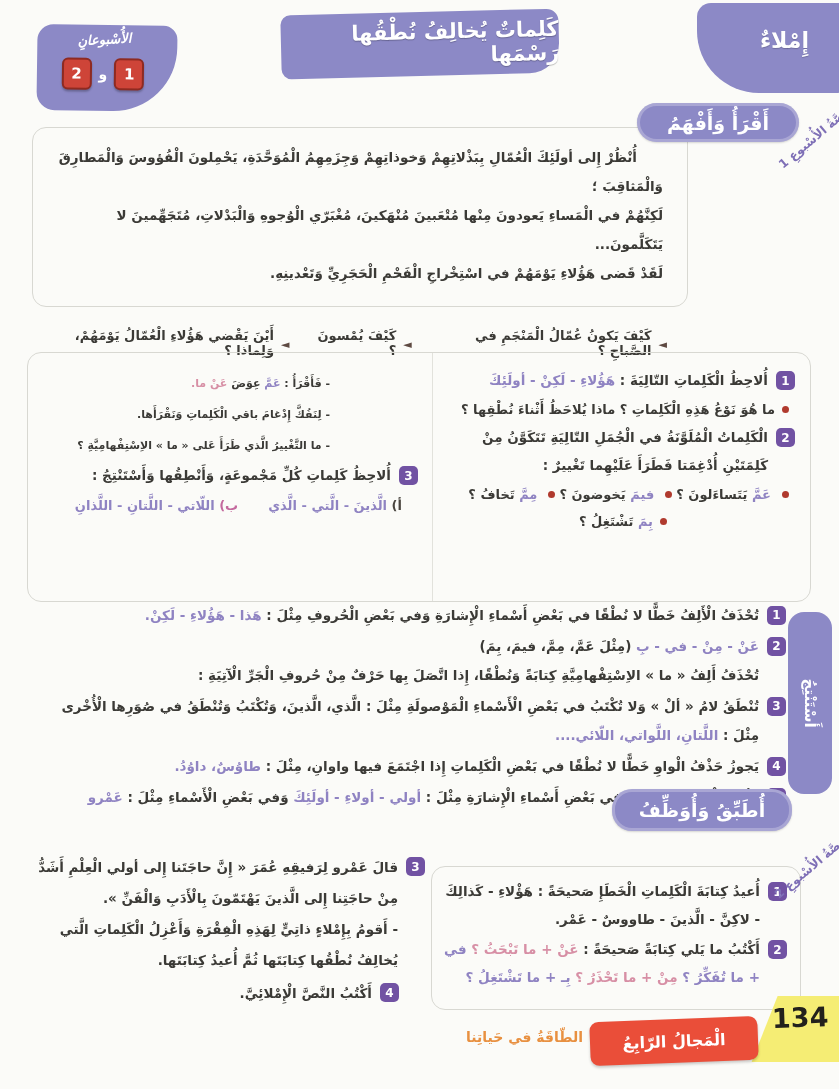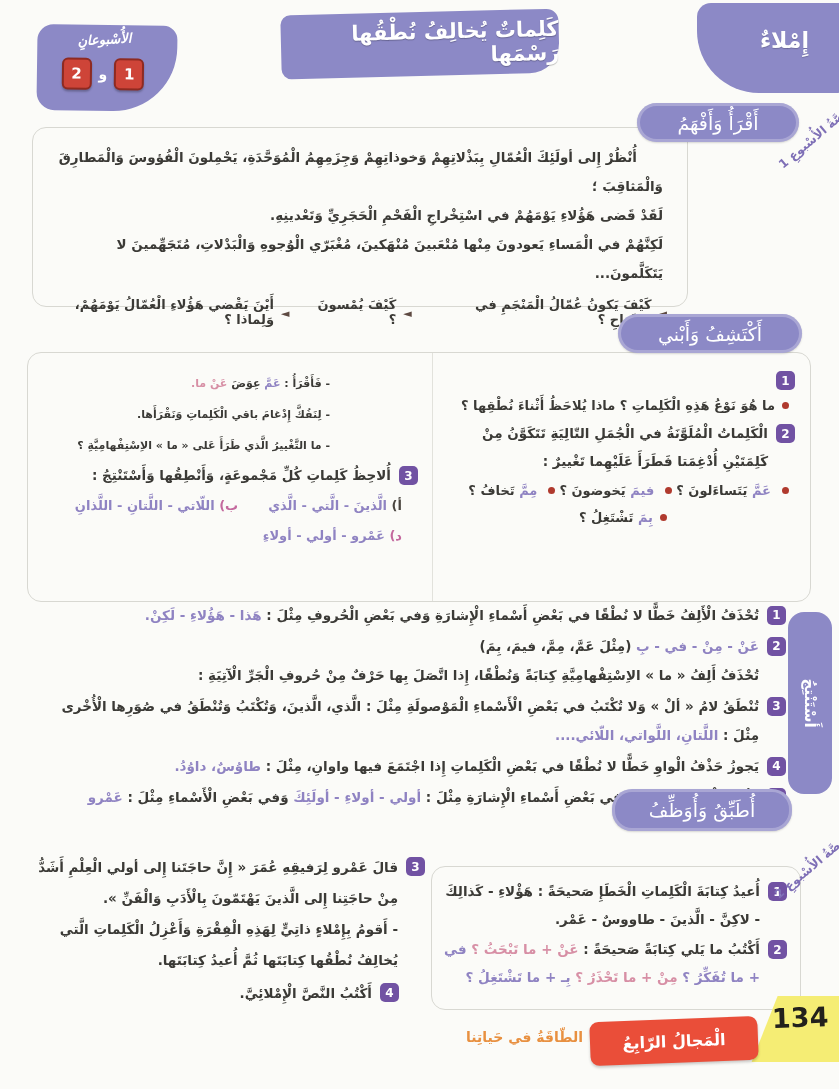--- a/index.html
+++ b/index.html
@@ -32,40 +32,40 @@
   .title-banner .t{color:#fff;font-size:21px;font-weight:bold;text-shadow:0 1px 1px rgba(0,0,0,.25);}
   .weeks-box{position:absolute;left:37px;top:25px;width:140px;height:86px;background:var(--banner);
     border-radius:16px 14px 64px 18px;transform:rotate(.8deg);}
   .weeks-label{position:absolute;top:7px;left:0;right:6px;text-align:center;color:#fff;font-size:13px;
     font-weight:bold;font-style:italic;transform:rotate(-4deg);}
   .weeks-row{position:absolute;top:33px;left:0;right:8px;display:flex;justify-content:center;align-items:center;
     gap:7px;color:#fff;font-weight:bold;font-size:14px;}
   .red-box{width:26px;height:28px;background:var(--red-box);border:2px solid #8e2a21;border-radius:6px;color:#fff;
     font-size:15px;font-weight:bold;display:flex;align-items:center;justify-content:center;box-shadow:0 2px 2px rgba(0,0,0,.25);}
   
-  .pill{position:absolute;background:var(--banner);color:#fff;font-weight:normal;font-size:19px;display:flex;
+  .pill{position:absolute;background:var(--banner);color:#fff;font-weight:bold;font-size:19px;display:flex;
     align-items:center;justify-content:center;border-radius:20px;z-index:3;
     box-shadow:inset 0 0 0 3px rgba(255,255,255,.25),0 1px 2px rgba(0,0,0,.15);}
   #pill-read{left:637px;top:103px;width:162px;height:39px;}
   #pill-discover{left:618px;top:314px;width:184px;height:39px;}
   #pill-apply{left:612px;top:789px;width:180px;height:42px;}
   .session{position:absolute;direction:ltr;color:#7e6fb6;font-size:12px;font-weight:bold;
     transform:rotate(-40deg);white-space:nowrap;z-index:2;}
   #session1{left:770px;top:130px;}
   #session2{left:766px;top:860px;}
   
   .outline-box{position:absolute;border:1.6px solid var(--line);border-radius:14px;background:transparent;box-sizing:border-box;}
   #read-box{left:32px;top:127px;width:656px;height:180px;}
   #discover-box{left:27px;top:352px;width:784px;height:250px;display:flex;}
   #apply-box{left:431px;top:866px;width:370px;height:144px;padding:10px 13px 0 8px;}
   
   .passage{padding:15px 24px 0 16px;font-size:13.5px;font-weight:700;line-height:29px;text-align:right;}
   .passage .indent{text-indent:26px;}
   .q-row{display:flex;gap:24px;padding:9px 20px 0 8px;font-size:13px;font-weight:700;align-items:center;}
-  .q-item{display:flex;align-items:center;gap:7px;}
+  .q-item{display:flex;align-items:center;gap:7px;margin-top:31px;}
   .q-marker::before{content:"◄";color:#5e4a42;font-size:11px;}
   
   .nbadge{display:inline-flex;width:19px;height:19px;background:var(--badge);color:#fff;border-radius:5px;
     align-items:center;justify-content:center;font-size:12px;font-weight:bold;flex:none;margin-left:8px;margin-top:5px;}
   .item-row{display:flex;align-items:flex-start;margin-bottom:2px;}
   .item-text{font-size:13.5px;font-weight:700;line-height:28px;}
   .bullet-line{display:flex;align-items:flex-start;padding-right:6px;font-size:13px;font-weight:700;line-height:27px;}
   .dot{width:7px;height:7px;background:var(--bullet);border-radius:50%;margin-left:7px;margin-top:10px;flex:none;}
   .purple{color:var(--purple-text);}
   .pink{color:var(--pink-text);}
@@ -122,45 +122,47 @@
       <span class="red-box">2</span>
     </div>
   </div>
 
   <div class="pill" id="pill-read">أَقْرَأُ وَأَفْهَمُ</div>
   <div class="session" id="session1">حِصَّةُ الأُسْبوعِ 1</div>
 
   <div class="outline-box" id="read-box">
     <div class="passage">
       <div class="indent">أُنْظُرْ إِلى أولَئِكَ الْعُمّالِ بِبَذْلاتِهِمْ وَخوذاتِهِمْ وَجِزَمِهِمُ الْمُوَحَّدَةِ، يَحْمِلونَ الْفُؤوسَ وَالْمَطارِقَ وَالْمَثاقِبَ ؛</div>
+      <div>لَكِنَّهُمْ في الْمَساءِ يَعودونَ مِنْها مُتْعَبينَ مُنْهَكينَ، مُغْبَرّي الْوُجوهِ وَالْبَدْلاتِ، مُتَجَهِّمينَ لا يَتَكَلَّمونَ...</div>
       <div>لَقَدْ قَضى هَؤُلاءِ يَوْمَهُمْ في اسْتِخْراجِ الْفَحْمِ الْحَجَرِيِّ وَتَعْدينِهِ.</div>
-      <div>لَكِنَّهُمْ في الْمَساءِ يَعودونَ مِنْها مُتْعَبينَ مُنْهَكينَ، مُغْبَرّي الْوُجوهِ وَالْبَدْلاتِ، مُتَجَهِّمينَ لا يَتَكَلَّمونَ...</div>
     </div>
     <div class="q-row">
       <span class="q-item">
         <span class="q-marker"></span>
         <span>كَيْفَ يَكونُ عُمّالُ الْمَنْجَمِ في الصَّباحِ ؟</span>
       </span>
       <span class="q-item">
         <span class="q-marker"></span>
         <span>كَيْفَ يُمْسونَ ؟</span>
       </span>
       <span class="q-item">
         <span class="q-marker"></span>
         <span>أَيْنَ يَقْضي هَؤُلاءِ الْعُمّالُ يَوْمَهُمْ، وَلِماذا ؟</span>
       </span>
     </div>
   </div>
 
-  <div class="pill" id="pill-discover">أَكْتَشِفُ وَأَبْني</div>
 
   <div class="outline-box" id="discover-box">
     <div class="col-right">
       <div class="item-row">
         <span class="nbadge">1</span>
+        <div class="item-text">
+          <span>أُلاحِظُ الْكَلِماتِ التّالِيَةَ : </span><span class="purple">هَؤُلاءِ - لَكِنْ - أولَئِكَ</span>
+        </div>
       </div>
       <div class="bullet-line">
         <span class="dot"></span>
         <span>ما هُوَ نَوْعُ هَذِهِ الْكَلِماتِ ؟ ماذا يُلاحَظُ أَثْناءَ نُطْقِها ؟</span>
       </div>
       <div class="item-row">
         <span class="nbadge">2</span>
         <div class="item-text">الْكَلِماتُ الْمُلَوَّنَةُ في الْجُمَلِ التّالِيَةِ تَتَكَوَّنُ مِنْ كَلِمَتَيْنِ أُدْغِمَتا فَطَرَأَ عَلَيْهِما تَغْييرٌ :</div>
       </div>
       <div class="bullet-line bullets-inline">
@@ -185,21 +187,20 @@
       <div class="dash-block">- ما التَّغْييرُ الَّذي طَرَأَ عَلى « ما » الاِسْتِفْهامِيَّةِ ؟</div>
       <div class="item-row">
         <span class="nbadge">3</span>
         <div class="item-text">أُلاحِظُ كَلِماتِ كُلِّ مَجْموعَةٍ، وَأَنْطِقُها وَأَسْتَنْتِجُ :</div>
       </div>
       <div class="group-row">
         <span><span class="g-label dark">أ)</span> <span class="g-words">الَّذينَ - الَّتي - الَّذي</span></span>
         <span><span class="g-label pink">ب)</span> <span class="g-words">اللّاتي - اللَّتانِ - اللَّذانِ</span></span>
       </div>
       <div class="group-row">
-        <span><span class="g-label pink">د)</span> <span class="g-words">عَمْرو - أولي - أولاءِ</span></span>
       </div>
     </div>
   </div>
 
   <div class="conclude-tab">
     <span class="vt">أَسْتَنْتِجُ</span>
   </div>
 
   <div class="conclude-list">
     <div class="c-item">

